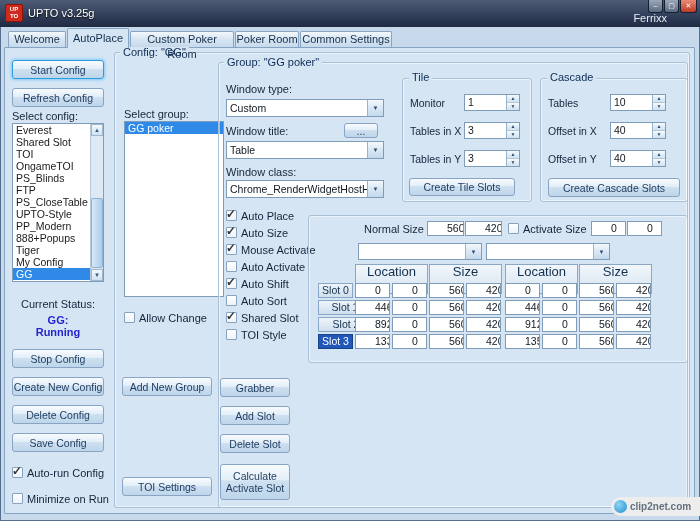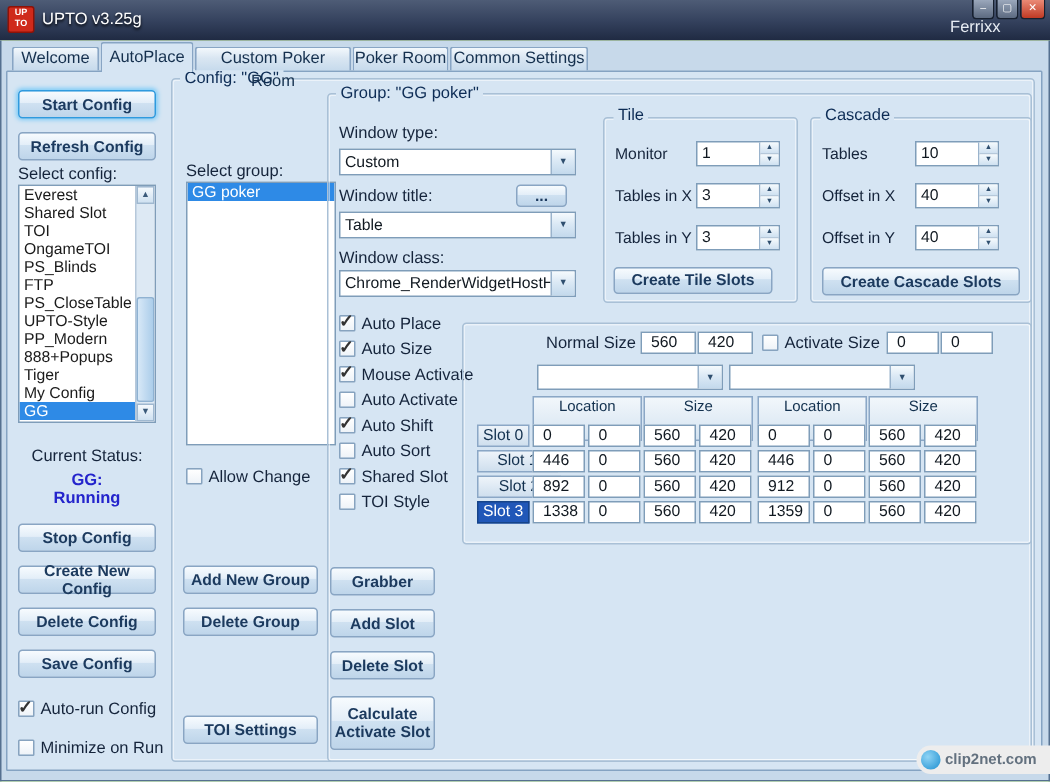--- a/index.html
+++ b/index.html
@@ -27,21 +27,21 @@
   .page { position:absolute; left:4px; top:47px; width:691px; height:467px; background:#d6e5f3;
     border:1px solid #85a3c2; border-radius:1px; }
   .tab { position:absolute; top:31px; height:16px; line-height:15px; text-align:center; font-size:11px;
     color:#15304e; cursor:pointer; background:linear-gradient(#f3f8fc,#d9e6f2 45%,#c6daec);
     border:1px solid #88a5c4; border-bottom:none; border-radius:2px 2px 0 0; z-index:3; }
   .tab.active { top:28px; height:20px; line-height:19px; background:#d6e5f3; z-index:5; }
 
   
   .btn { position:absolute; display:flex; align-items:center; justify-content:center; text-align:center;
     background:linear-gradient(#f7fbfe,#e3eef8 45%,#cfe1f1 46%,#bed5ea); border:1px solid #89a5c3;
-    border-radius:3px; font-size:10.5px; color:#1c3a5e; cursor:pointer; line-height:12px;font-weight:bold; }
+    border-radius:3px; font-size:10.5px; color:#1c3a5e; cursor:pointer; line-height:12px; }
   .btn.default { border-color:#2f9ade; box-shadow:0 0 3px 1px #7fccf7; }
   .label { position:absolute; font-size:11px; color:#15243b; white-space:nowrap; }
   .label.small { font-size:10.5px; }
   .gbx { position:absolute; border:1px solid #a9c0d6; border-radius:3px;
     box-shadow:inset 0 0 0 1px rgba(255,255,255,.5); }
   .gb-lab { position:absolute; font-size:11px; color:#0d2c55; background:#d6e5f3; padding:0 3px; z-index:2; white-space:nowrap; }
 
   .listbox { position:absolute; background:#fff; border:1px solid #7f9db9; overflow:hidden; }
   .listbox .items { position:absolute; left:0; top:0; right:0; bottom:0; }
   .listbox.scroll .items { right:13px; }
@@ -68,22 +68,22 @@
     color:#2f4f6f; background:linear-gradient(#f5fafd,#dbe9f5 45%,#c3d9ec); border-left:1px solid #9ab3cc; }
 
   .spin { position:absolute; display:flex; background:#fff; border:1px solid #7f9db9; height:17px; }
   .sv { flex:1; font-size:10.5px; line-height:15px; padding-left:3px; color:#101820; }
   .sbtns { width:13px; flex:0 0 auto; display:flex; flex-direction:column; border-left:1px solid #9ab3cc; }
   .sbtns span { flex:1; font-size:5px; line-height:7px; text-align:center; color:#2f4f6f; cursor:pointer;
     background:linear-gradient(#f5fafd,#cfe1f1); }
   .sbtns span:first-child { border-bottom:1px solid #b5c8da; }
 
   .field { position:absolute; background:#fff; border:1px solid #7f9db9; font-size:10.5px; line-height:13px;
-    padding-left:6px; color:#101820; height:15px; white-space:nowrap; overflow:hidden; }
-  .hdr { position:absolute; height:30px; line-height:13px; text-align:center; font-size:10px; color:#12304e;
+    padding-left:19px; color:#101820; height:15px; white-space:nowrap; overflow:hidden; }
+  .hdr { position:absolute; height:30px; line-height:13px; text-align:center; font-size:13px; color:#12304e;
     background:linear-gradient(#f2f7fb,#d4e3f1); border:1px solid #8ba7c6; }
   .slot-lab { position:absolute; height:15px; line-height:13px; text-align:center; font-size:10.5px; color:#12304e;
     background:linear-gradient(#eef4fa,#cfdfee); border:1px solid #8ba7c6; cursor:pointer; }
   .slot-lab.selected { background:#2057b8; color:#fff; border-color:#164489; }
 
   .status { position:absolute; left:12px; width:92px; text-align:center; font-size:11px; color:#15243b; }
   .status.blue { color:#2424cc; font-weight:bold; }
 
   .watermark { position:absolute; left:611px; top:497px; width:89px; height:19px; background:#ededed;
     border-radius:10px 0 0 10px; display:flex; align-items:center; gap:3px; padding-left:3px; z-index:9; }
@@ -174,21 +174,20 @@
       <div class="item selected">GG poker</div>
     </div>
   </div>
 
   <div class="check" style="left:124px;top:311px">
     <span class="box"></span>
     <span>Allow Change</span>
   </div>
 
   <div class="btn" style="left:122px;top:377px;width:90px;height:19px">Add New Group</div>
-  <div class="btn" style="left:122px;top:405px;width:90px;height:19px">Delete Group</div>
   <div class="btn" style="left:122px;top:477px;width:90px;height:19px">TOI Settings</div>
 
   <div class="gbx" style="left:218px;top:62px;width:470px;height:446px"></div>
   <span class="gb-lab" style="left:224px;top:56px">Group: "GG poker"</span>
 
   <span class="label" style="left:226px;top:83px">Window type:</span>
   <div class="combo" style="left:226px;top:99px;width:158px">
     <span class="cv">Custom</span>
     <span class="cbtn">▼</span>
   </div>

